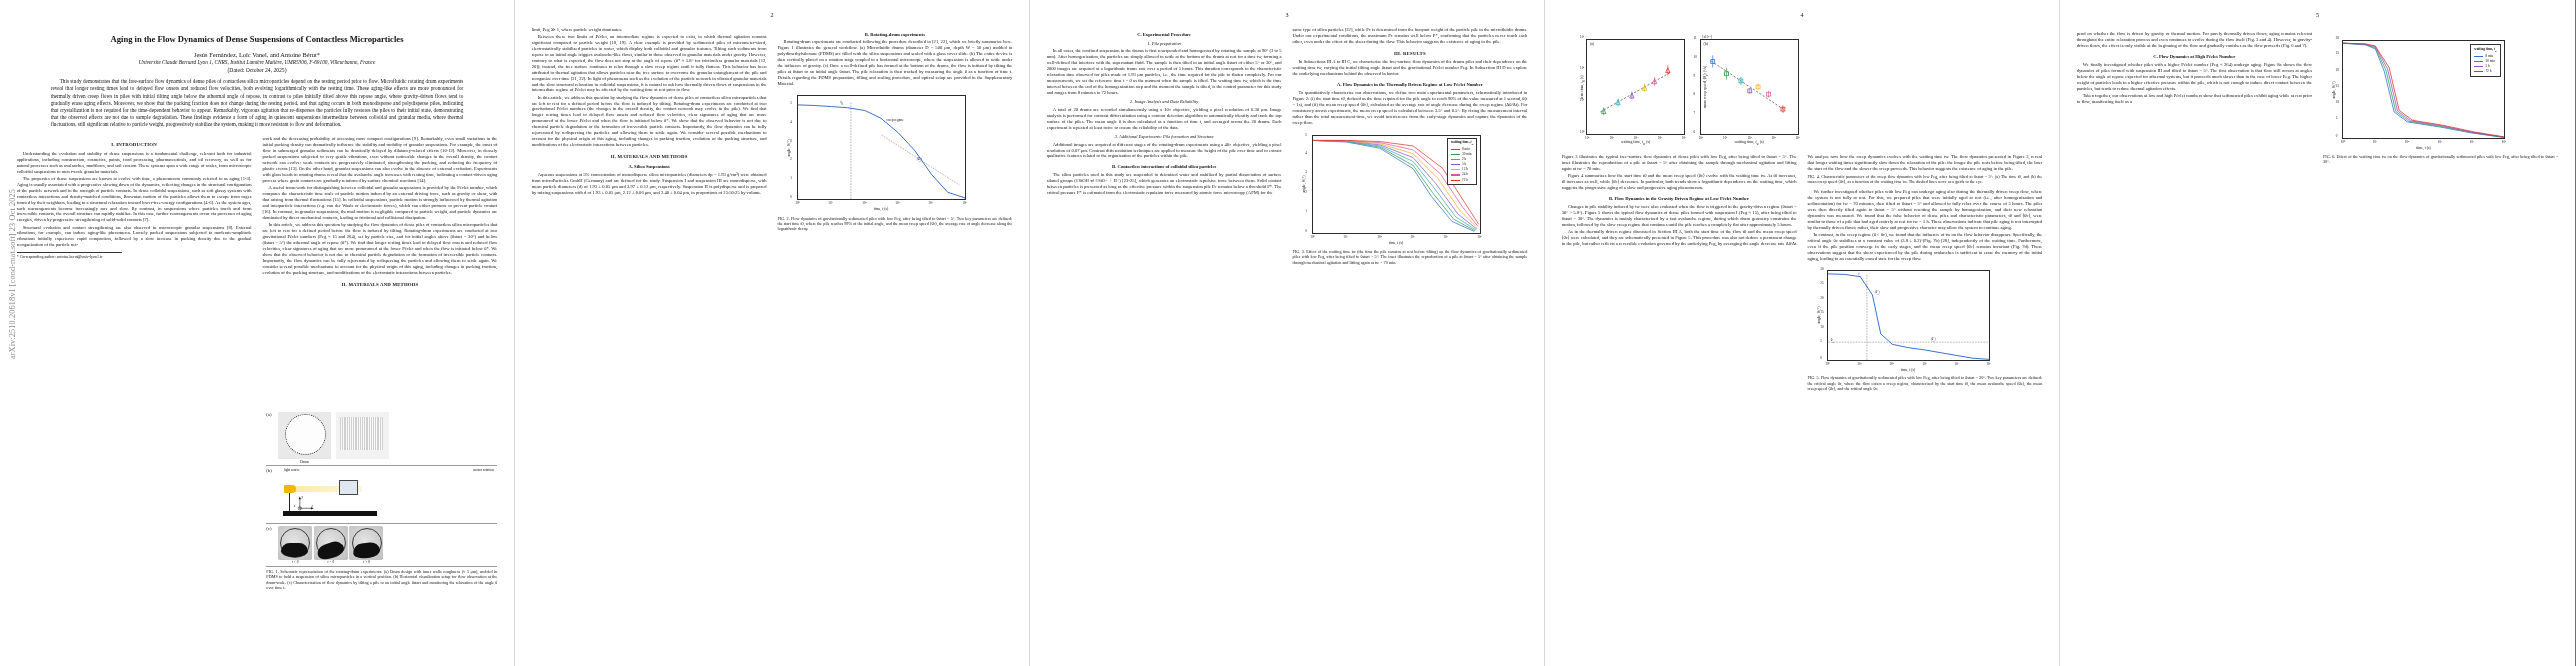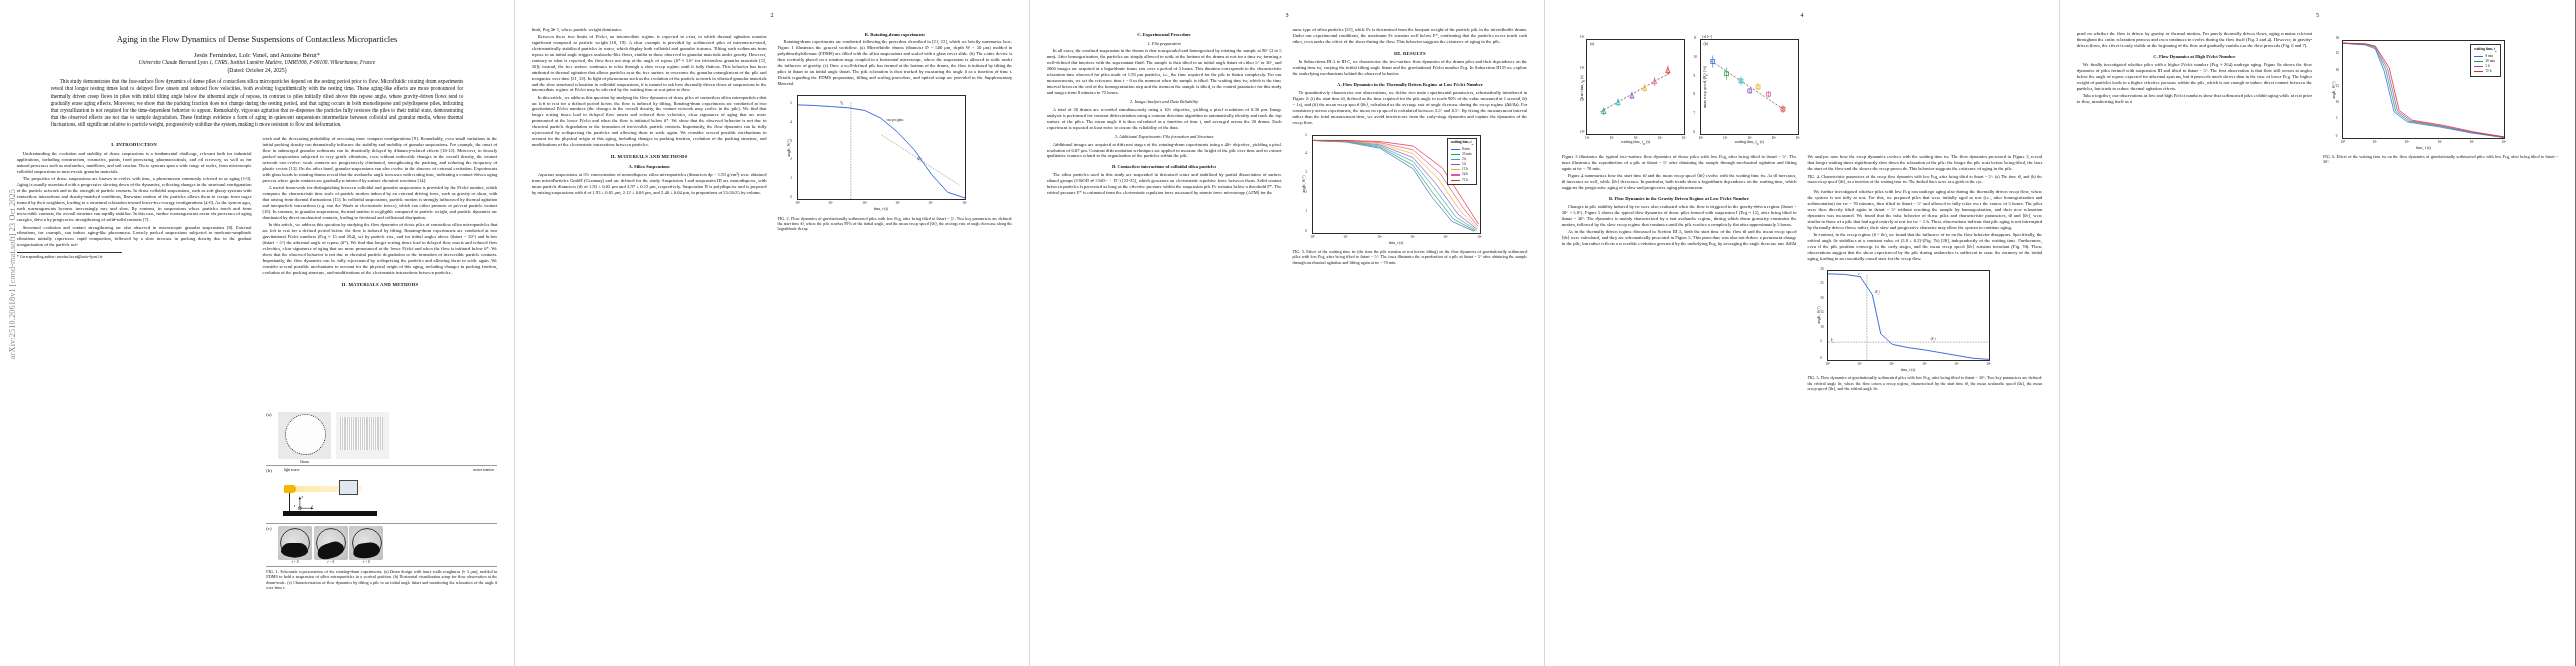--- a/index.html
+++ b/index.html
@@ -43,21 +43,21 @@
     transform: rotate(-90deg) translateX(-100%);
     font-family: "Liberation Serif", serif;
     font-size: 8.3px;
     color: #8a8a8a;
     white-space: nowrap;
     letter-spacing: 0.1px;
   }
   .title {
     text-align: center;
     font-size: 8.6px;
-    font-weight: normal;
+    font-weight: bold;
     margin: 19px 13.3px 6.7px 13.3px;
     line-height: 1.25;
   }
   .authors {
     text-align: center;
     font-size: 6.4px;
     margin: 1.1px 0 0.6px 0;
   }
   .affil {
     text-align: center;

